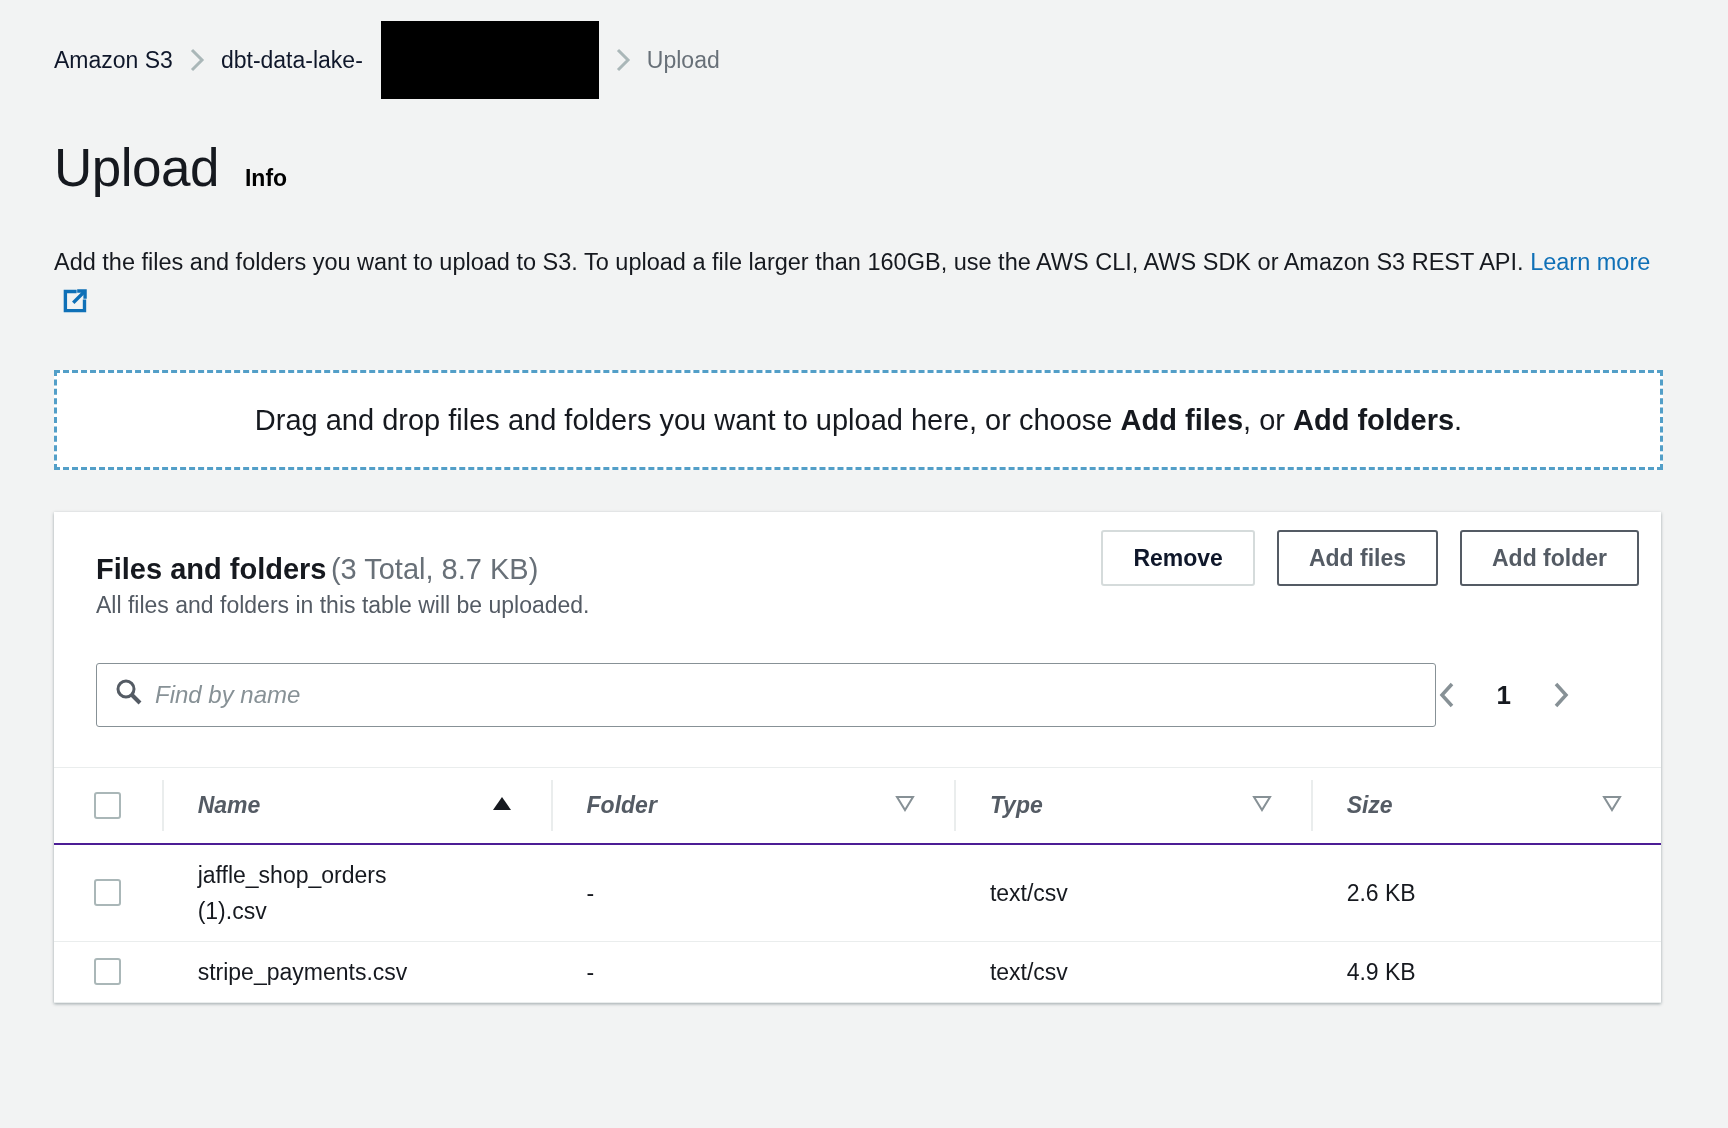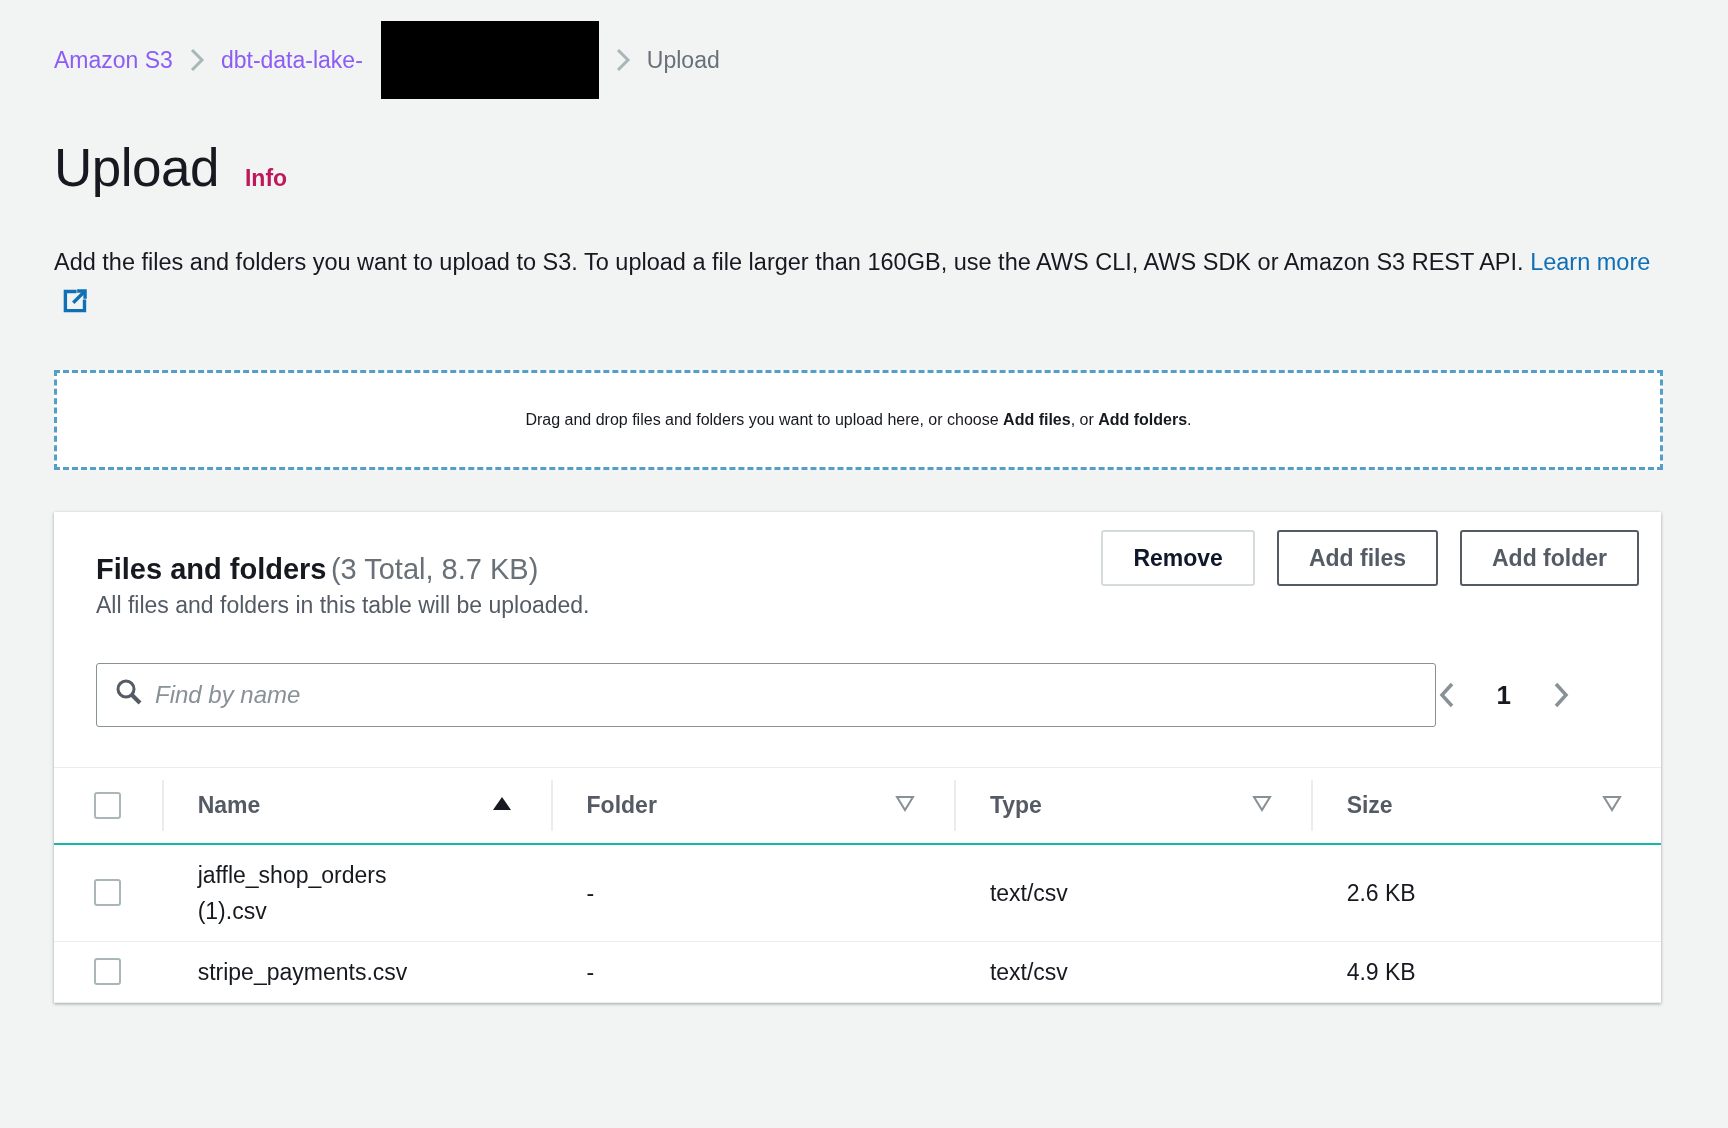--- a/index.html
+++ b/index.html
@@ -6,41 +6,41 @@
   html,body { width:1728px; height:1128px; overflow:hidden; }
   body {
     background:#f2f3f3;
     font-family:"Liberation Sans", sans-serif;
     color:#16191f;
   }
   .content { padding-left:54px; width:1728px; }
 
   
   .breadcrumb { margin-top:40px; display:flex; align-items:center; gap:16px; font-size:23px; height:40px; }
-  .breadcrumb a { color:#8b5cf6; text-decoration:none; cursor:pointer; }
+  .breadcrumb a { color:#0f172a; text-decoration:none; cursor:pointer; }
   .crumb-sep { display:flex; align-items:center; }
   .redaction { width:218px; height:78px; background:#000; margin:-19px 0 -19px 2px; }
   .crumb-current { color:#687078; }
 
   
   .title-row { margin-top:52px; display:flex; align-items:baseline; }
   h1 { font-size:53px; font-weight:400; letter-spacing:-0.5px; color:#16191f; line-height:72px; }
-  .info-link { margin-left:26px; font-size:23px; font-weight:700; color:#be185d; text-decoration:none; cursor:pointer; }
+  .info-link { margin-left:26px; font-size:23px; font-weight:700; color:#000000; text-decoration:none; cursor:pointer; }
 
   
   .description { margin-top:38px; font-size:23.5px; line-height:40px; max-width:1606px; color:#16191f; }
   .learn-more { color:#0f70b7; text-decoration:none; cursor:pointer; }
   .ext-icon { display:inline-block; vertical-align:-4px; margin-left:8px; }
 
   
   .dropzone {
     margin-top:44px; width:1609px; height:100px;
     background:#ffffff; border:3px dashed #539fc8;
     display:flex; align-items:center; justify-content:center;
-    font-size:16px;
+    font-size:29px;
   }
   .dropzone b { font-weight:700; }
 
   
   .card {
     margin-top:42px; width:1607px; background:#ffffff;
     box-shadow:0 1px 3px rgba(0,28,36,0.35);
   }
   .card-header { position:relative; padding:38px 42px 0 42px; }
   .card-title { font-size:29px; font-weight:700; color:#16191f; line-height:38px; display:inline; }
@@ -66,21 +66,21 @@
     padding:0 20px 0 58px; outline:none;
   }
   .search-input::placeholder { color:#879196; font-style:italic; }
   .search-icon { position:absolute; left:18px; top:14px; }
   .pagination { margin-left:auto; display:flex; align-items:center; gap:40px; padding-right:48px; }
   .page-btn { background:none; border:none; cursor:pointer; display:flex; align-items:center; }
   .page-number { font-size:26px; font-weight:700; color:#16191f; }
 
   
   table { width:100%; border-collapse:collapse; table-layout:fixed; margin-top:40px; }
-  thead tr { border-top:1px solid #eaeded; border-bottom:2px solid #14b8a6; height:76px; }
+  thead tr { border-top:1px solid #eaeded; border-bottom:2px solid #4c1d95; height:76px;font-style:italic; }
   th { position:relative; text-align:left; padding:0 38px 0 36px; }
   th .hcell { display:flex; align-items:center; justify-content:space-between; }
   th .hlabel { font-size:23px; font-weight:700; color:#545b64; }
   th:not(.col-check)::before {
     content:""; position:absolute; left:0; top:12px; bottom:12px; width:2px; background:#eaeded;
   }
   th.col-check::before { display:none; }
   tbody tr { border-bottom:1px solid #eaeded; }
   td { padding:12px 24px 12px 36px; font-size:23px; vertical-align:middle; line-height:36px; }
   td.cell-check, th.col-check { padding:0; }

